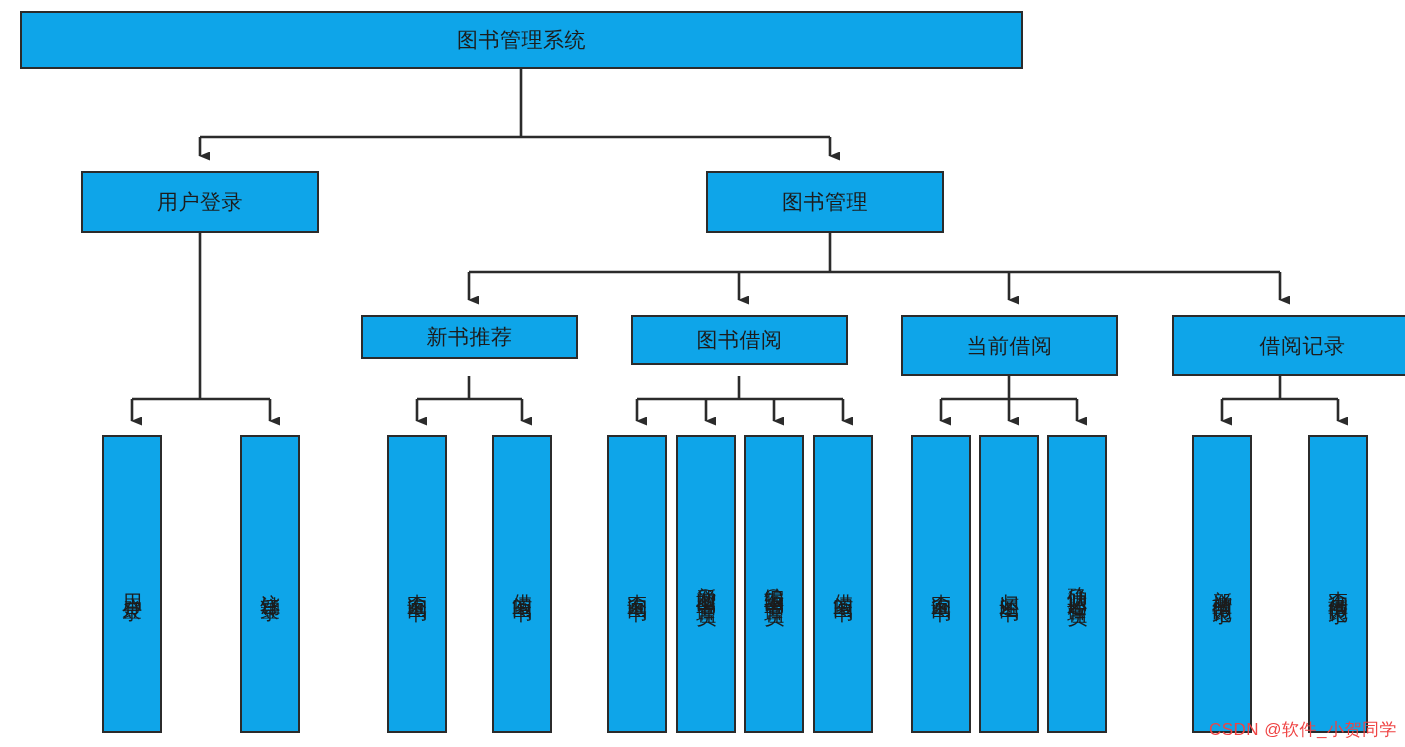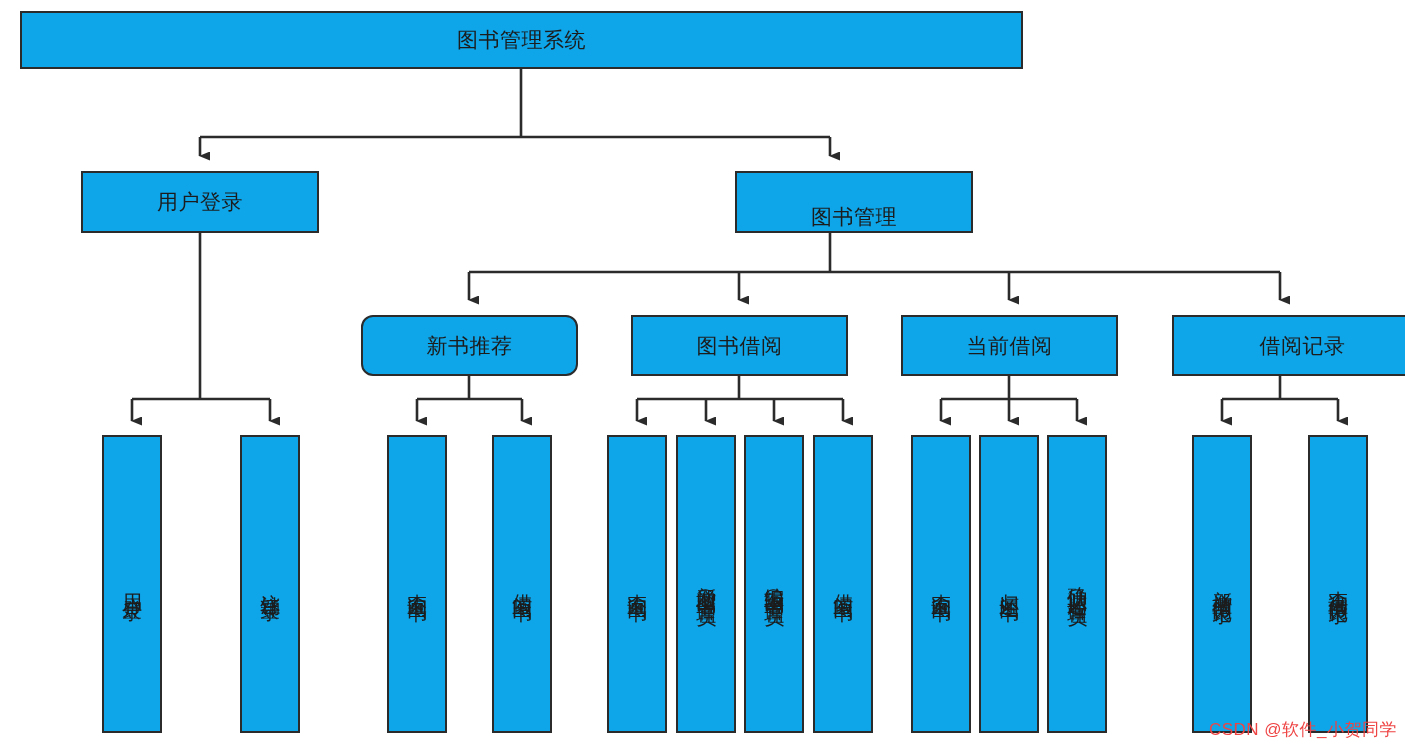--- a/index.html
+++ b/index.html
@@ -118,28 +118,28 @@
     </g>
   </svg>
 
   <div class="node h" style="left:20px; top:11px; width:1003px; height:58px;">
     <span>图书管理系统</span>
   </div>
 
   <div class="node h" style="left:81px; top:171px; width:238px; height:62px;">
     <span>用户登录</span>
   </div>
-  <div class="node h" style="left:735px; top:171px; width:238px; height:62px;align-items:flex-end;">
+  <div class="node h" style="left:706px; top:171px; width:238px; height:62px;">
     <span>图书管理</span>
   </div>
 
-  <div class="node h" style="left:361px; top:315px; width:217px; height:61px;border-radius:12px;">
+  <div class="node h" style="left:361px; top:315px; width:217px; height:44px;">
     <span>新书推荐</span>
   </div>
-  <div class="node h" style="left:631px; top:315px; width:217px; height:61px;">
+  <div class="node h" style="left:631px; top:315px; width:217px; height:50px;">
     <span>图书借阅</span>
   </div>
   <div class="node h" style="left:901px; top:315px; width:217px; height:61px;">
     <span>当前借阅</span>
   </div>
   <div class="node h" style="left:1172px; top:315px; width:261px; height:61px;">
     <span>借阅记录</span>
   </div>
 
   <div class="node v" style="left:102px; top:435px; width:60px; height:298px;">

